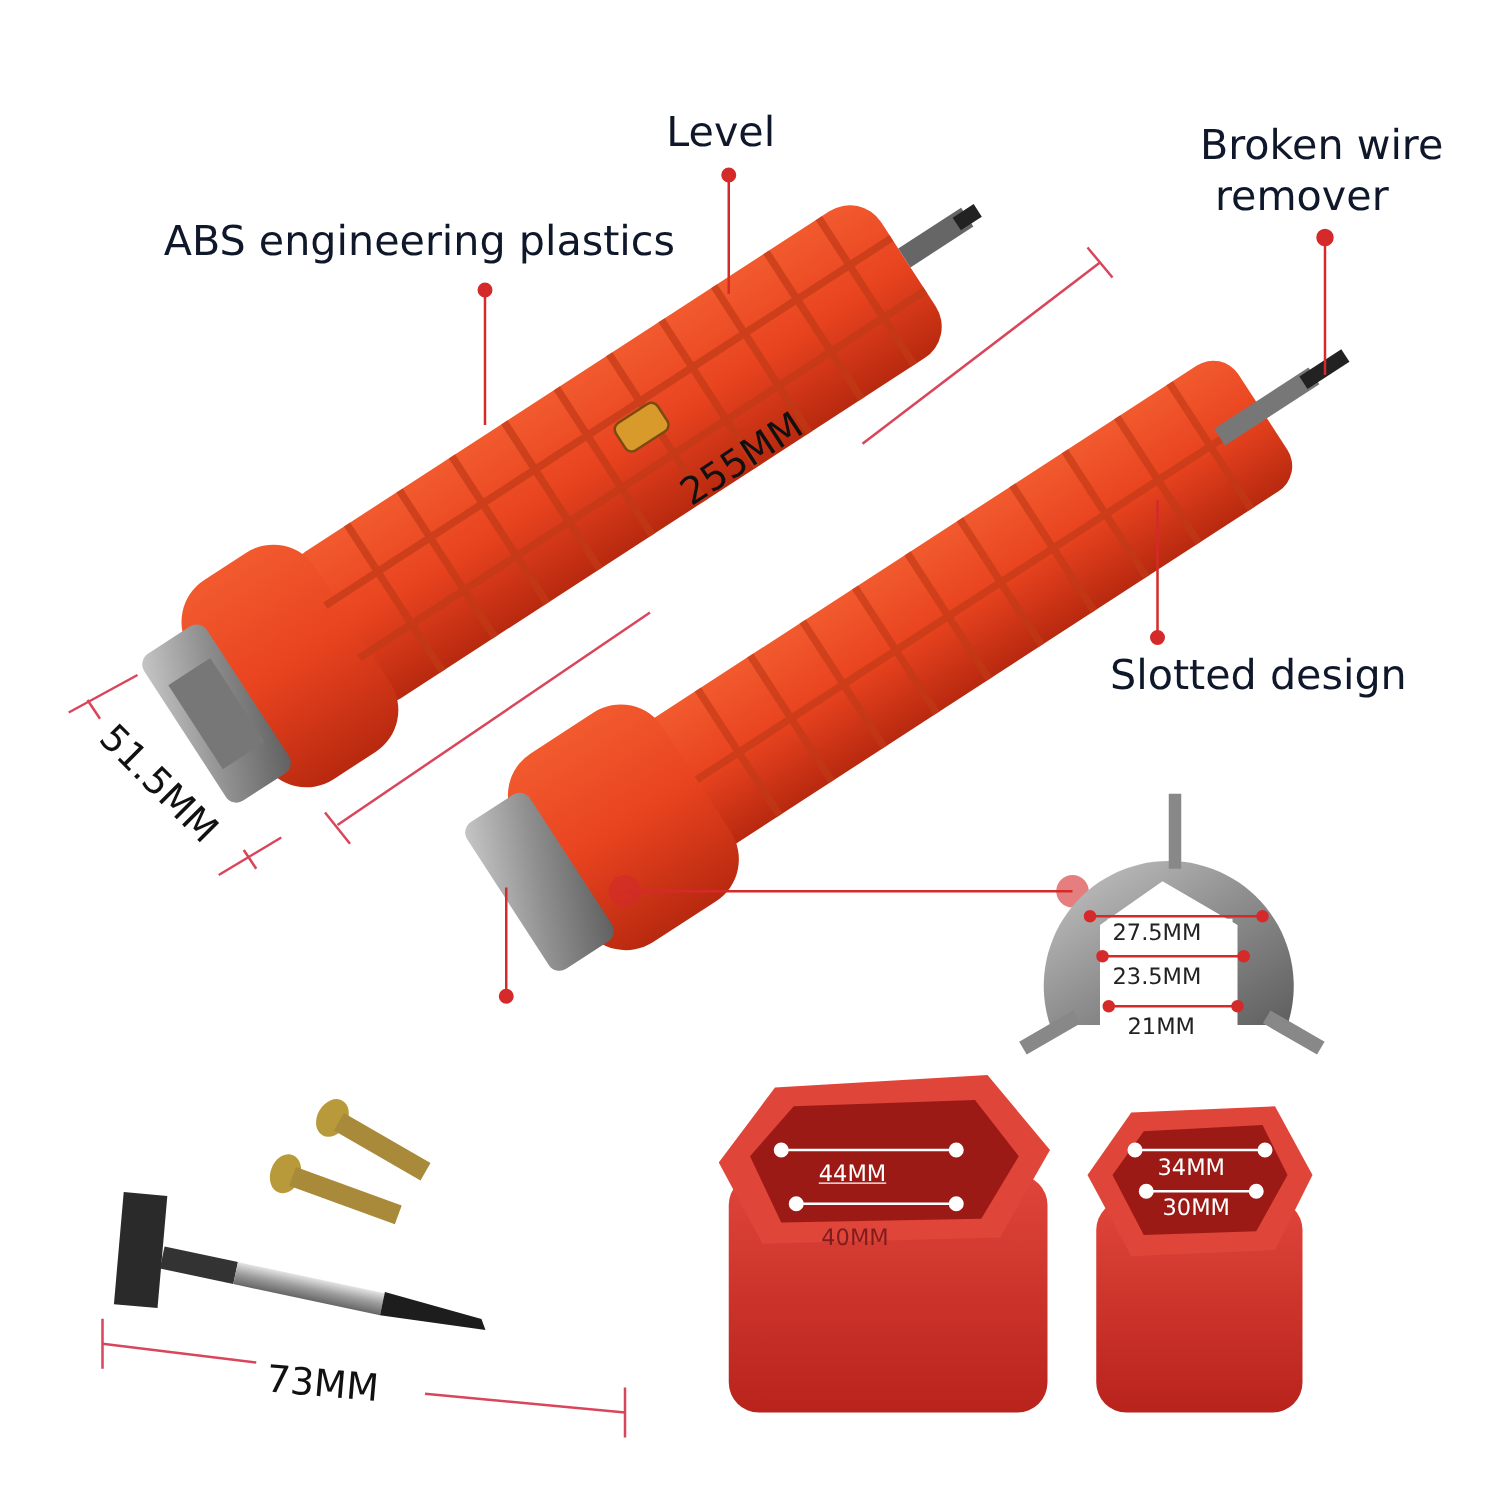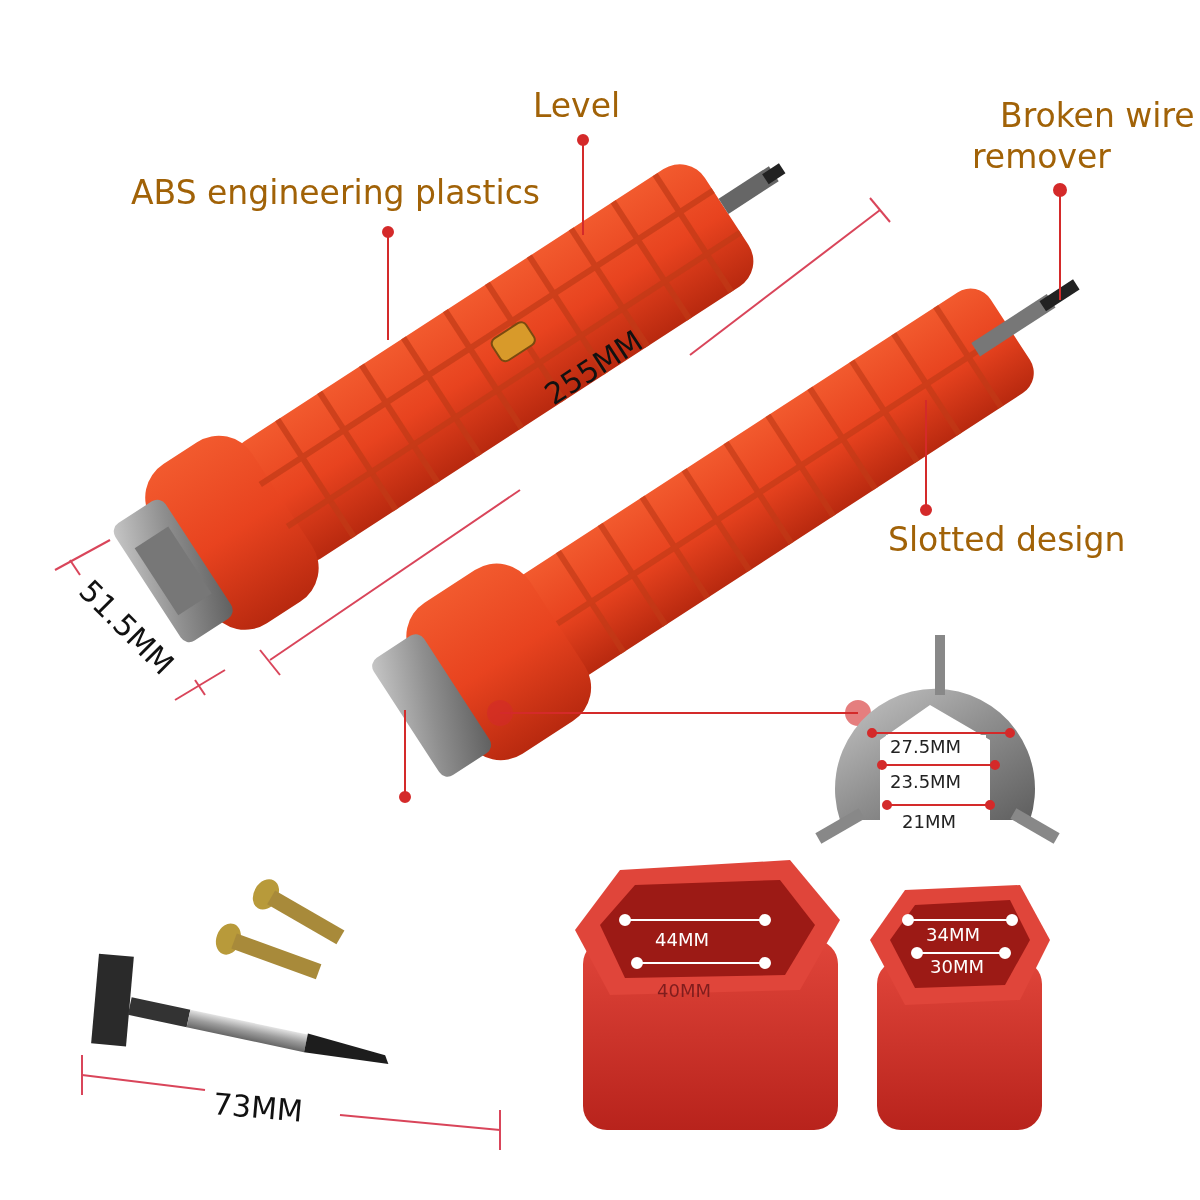--- a/index.html
+++ b/index.html
@@ -1,19 +1,19 @@
 <!DOCTYPE html>
 <html><head>
   <meta charset="utf-8">
   <style>
     html, body { margin: 0; padding: 0; background: #ffffff; }
     body { width: 1200px; height: 1200px; position: relative; overflow: hidden;
            font-family: "DejaVu Sans", sans-serif; color: #111; }
     .stage { position: absolute; left: 0; top: 0; width: 1200px; height: 1200px; }
-    .label { position: absolute; font-size: 33px; line-height: 1; white-space: nowrap; color: #a16207; }
+    .label { position: absolute; font-size: 33px; line-height: 1; white-space: nowrap; color: #0f172a; }
     .dim { position: absolute; font-size: 30px; line-height: 1; white-space: nowrap; color: #111; }
     .small-dim { position: absolute; font-size: 18px; line-height: 1; white-space: nowrap; }
   </style>
 </head>
 <body>
 
 <div class="stage">
 
   <svg width="1200" height="1200" viewBox="0 0 1200 1200" style="position:absolute;left:0;top:0">
     <defs>
@@ -182,29 +182,29 @@
           <circle cx="1012" cy="920" r="5"></circle>
         <line x1="917" y1="953" x2="1005" y2="953"></line>
           <circle cx="917" cy="953" r="5"></circle>
           <circle cx="1005" cy="953" r="5"></circle>
       </g>
     </g>
   </svg>
 
   <div class="label" style="left:533px;top:89px;">Level</div>
   <div class="label" style="left:131px;top:176px;text-align:center;">ABS engineering plastics</div>
-  <div class="label" style="left:960px;top:99px;margin-left:40px;">Broken wire</div>
+  <div class="label" style="left:960px;top:99px;">Broken wire</div>
   <div class="label" style="left:972px;top:140px;">remover</div>
   <div class="label" style="left:868px;top:523px;margin-left:20px;">Slotted design</div>
 
   <div class="dim" style="left:540px;top:385px;transform:rotate(-33deg);transform-origin:left top;">255MM</div>
   <div class="dim" style="left:95px;top:575px;transform:rotate(45deg);transform-origin:left top;">51.5MM</div>
   <div class="dim" style="left:213px;top:1093px;transform:rotate(5deg);">73MM</div>
 
   <div class="small-dim" style="left:890px;top:738px;color:#222;">27.5MM</div>
   <div class="small-dim" style="left:890px;top:773px;color:#222;">23.5MM</div>
   <div class="small-dim" style="left:902px;top:813px;color:#222;">21MM</div>
 
-  <div class="small-dim" style="left:655px;top:931px;color:#fff;">44MM</div>
+  <div class="small-dim" style="left:655px;top:931px;color:#fff;text-decoration:underline;">44MM</div>
   <div class="small-dim" style="left:657px;top:970px;color:#7f1d1d;margin-top:12px;">40MM</div>
   <div class="small-dim" style="left:926px;top:926px;color:#fff;">34MM</div>
   <div class="small-dim" style="left:930px;top:958px;color:#fff;">30MM</div>
 </div>
 
 </body></html>

